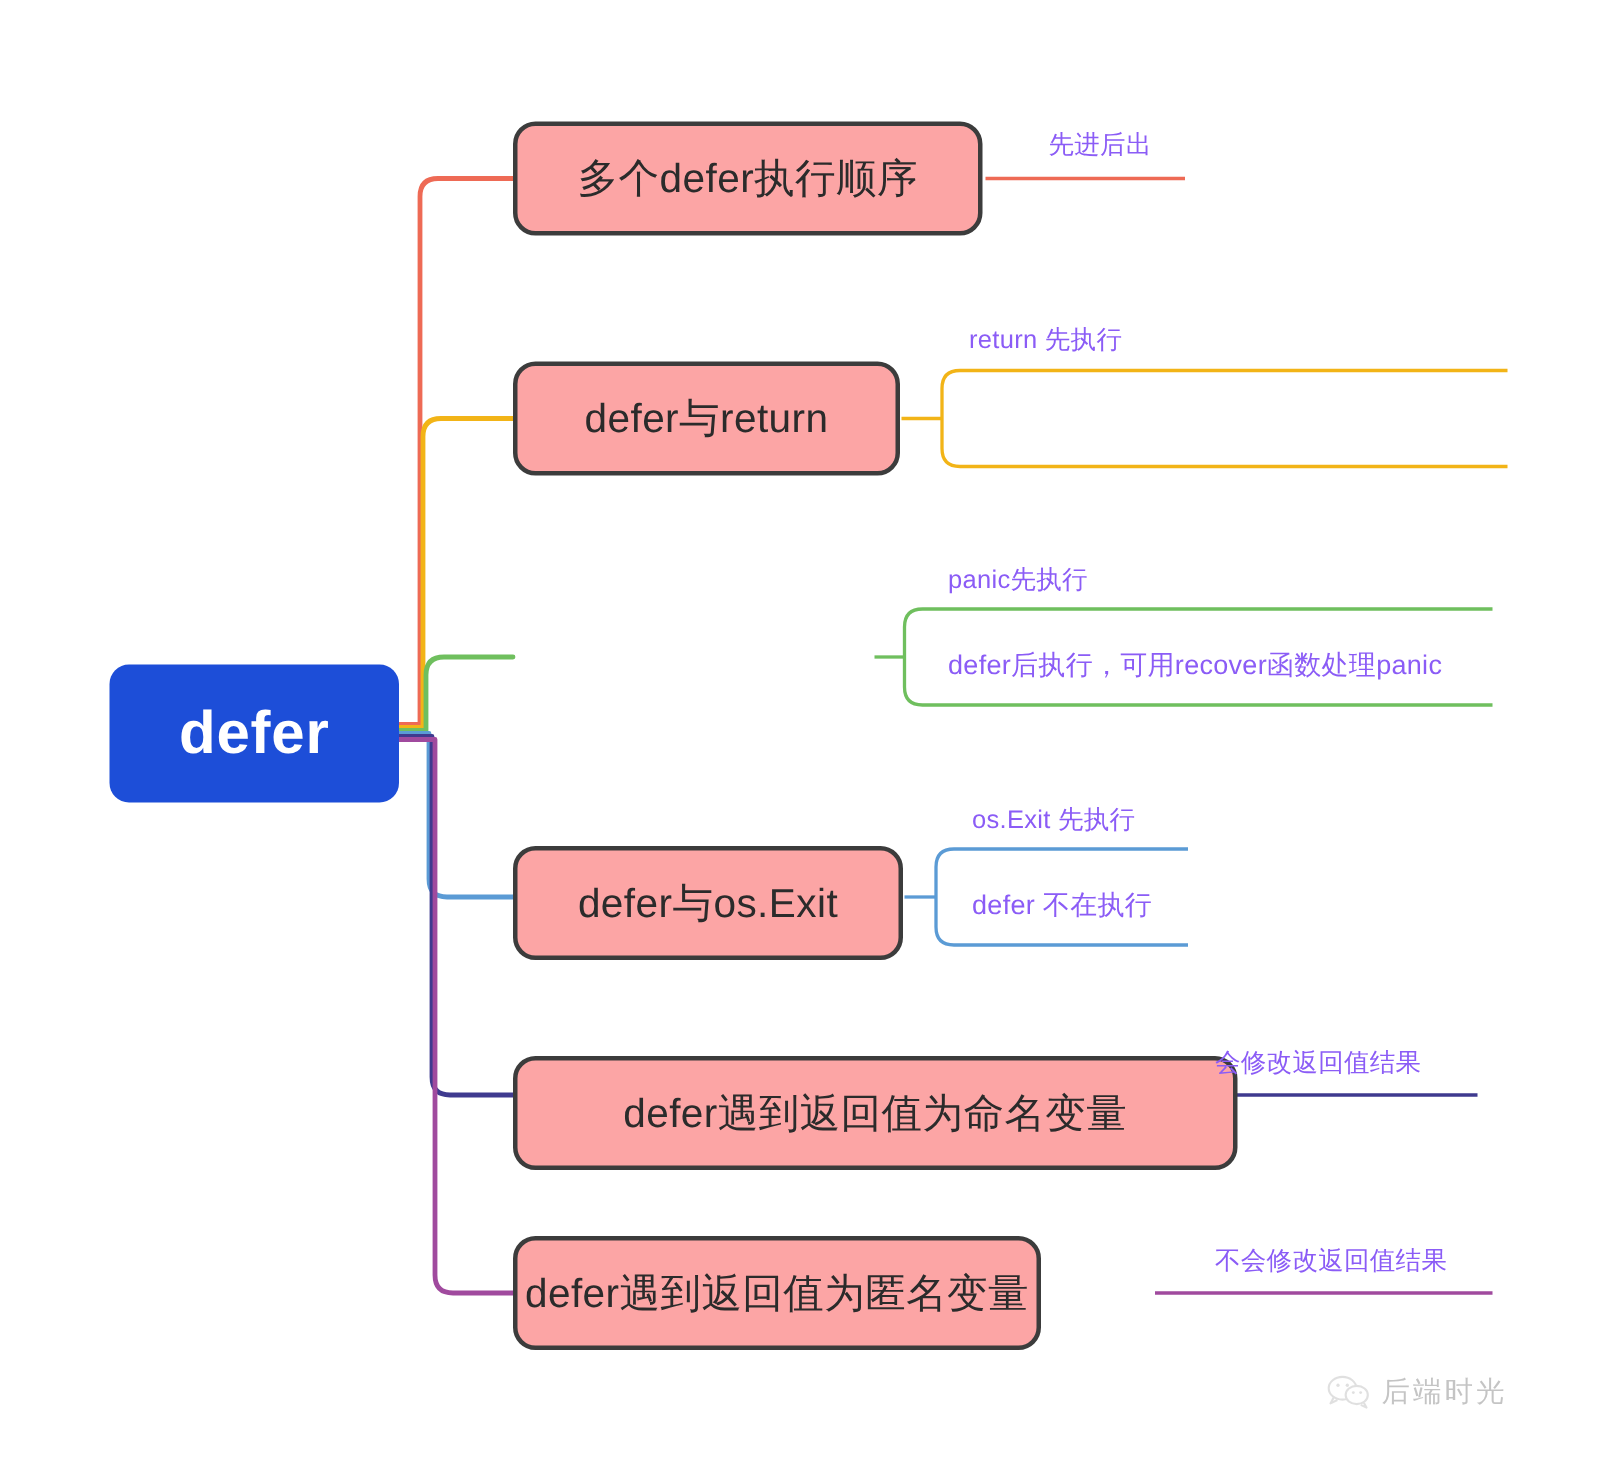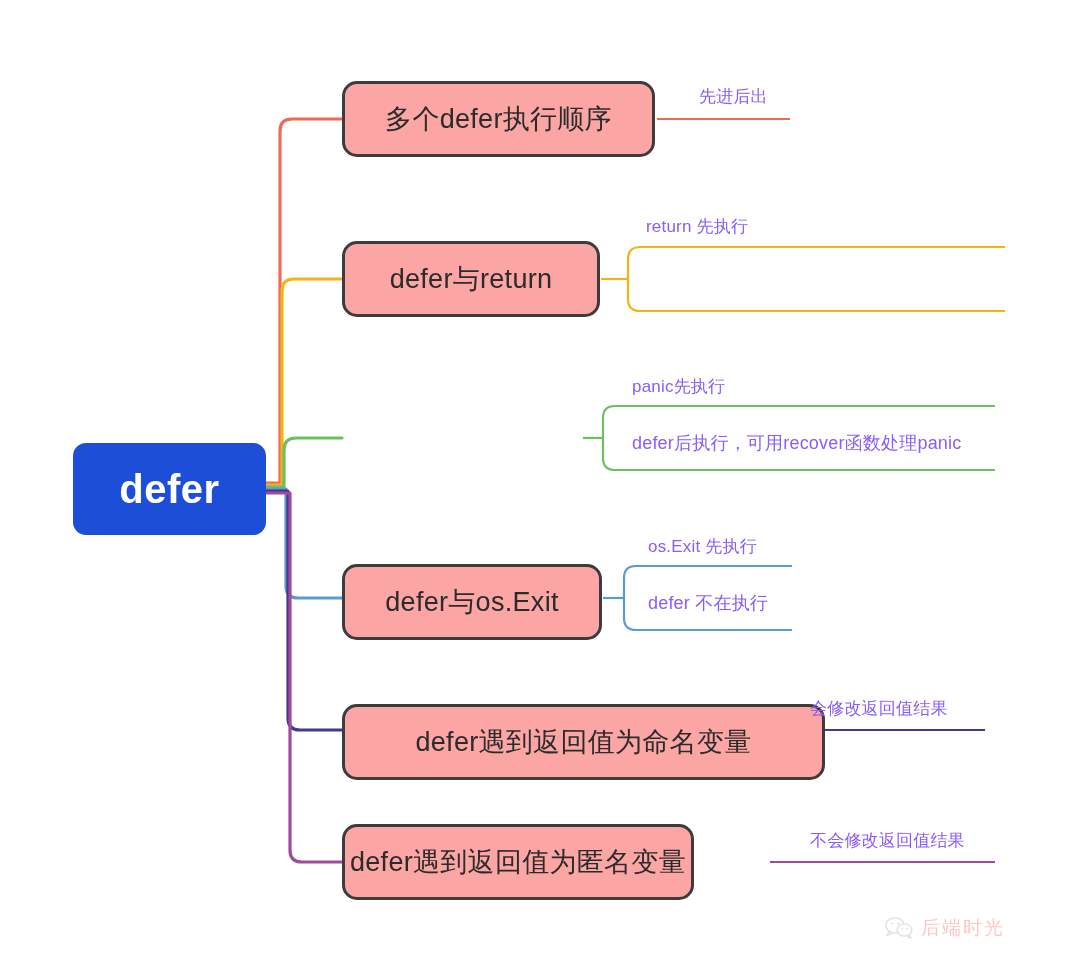--- a/index.html
+++ b/index.html
@@ -60,21 +60,21 @@
   }
   .leaf-label.big {
     font-size: 18px;
   }
   .watermark {
     position: absolute;
     display: flex;
     align-items: center;
     gap: 7px;
     opacity: 0.30;
-    color: #ef4444;
+    color: #404040;
     font-size: 19px;
     letter-spacing: 2px;
     white-space: nowrap;
   }
   .watermark svg { display: block; }
 </style>
 </head>
 <body>
 
 <div id="canvas">

